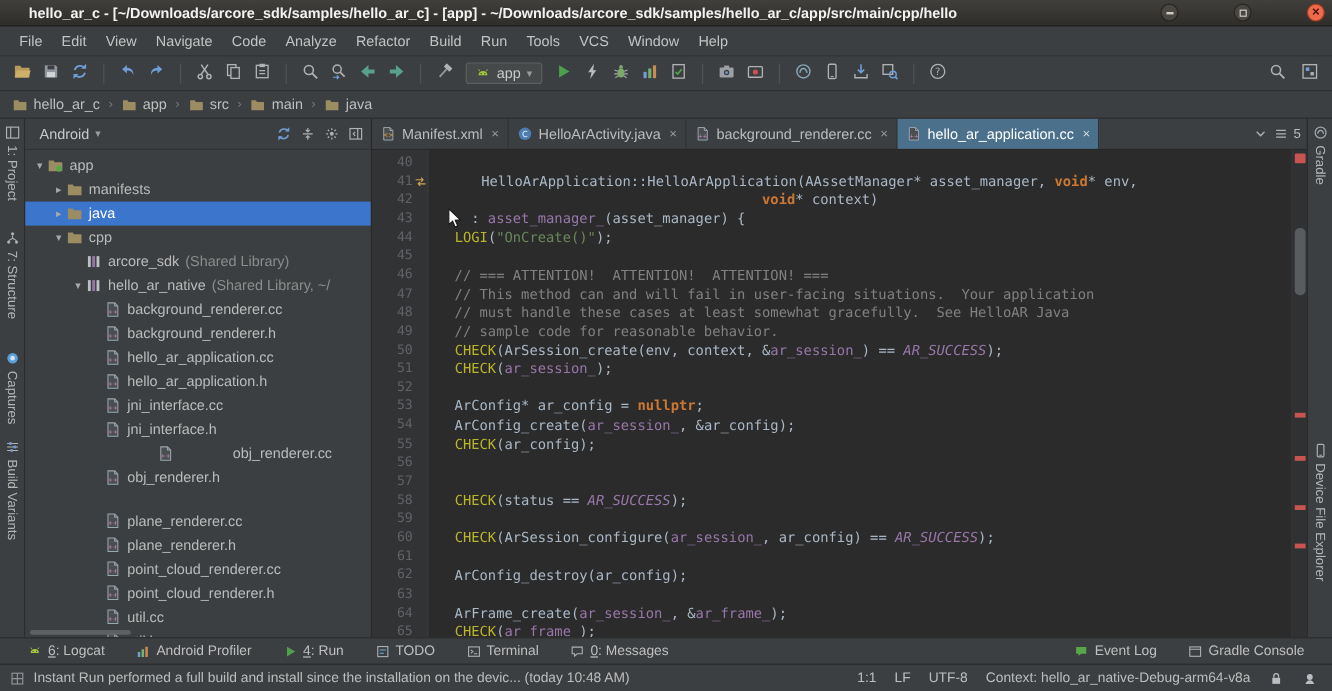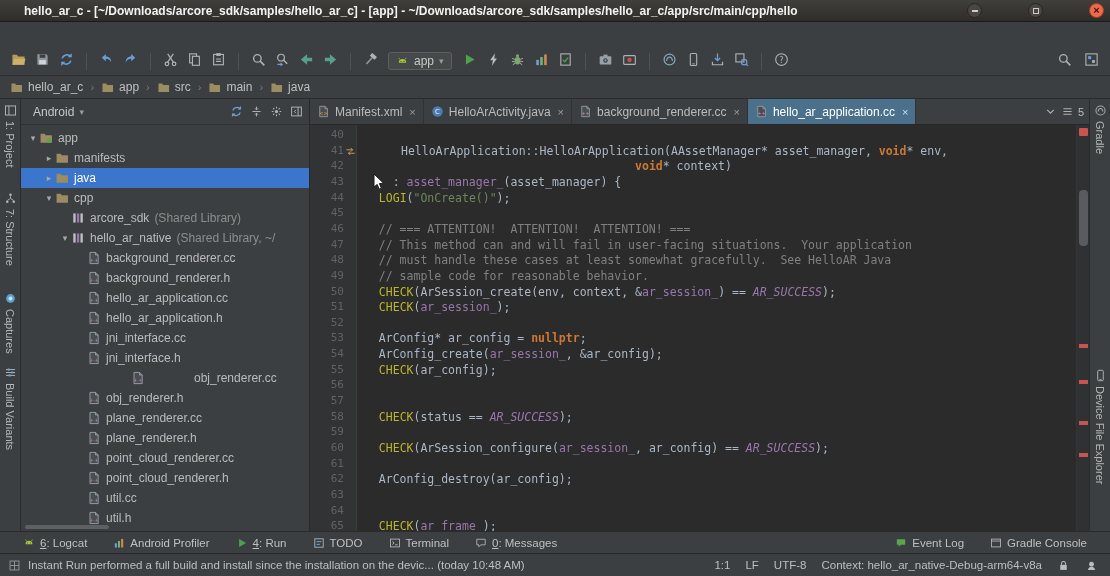--- a/index.html
+++ b/index.html
@@ -107,20 +107,35 @@
         <span class="glyph-min"></span>
       </div>
     <div class="win-btn win-max">
         <span class="glyph-max"></span>
       </div>
     <div class="win-btn win-close">
         <span>×</span>
       </div>
   </div>
 
+  <div class="menubar" id="menubar">
+      <span class="menu-item">File</span>
+      <span class="menu-item">Edit</span>
+      <span class="menu-item">View</span>
+      <span class="menu-item">Navigate</span>
+      <span class="menu-item">Code</span>
+      <span class="menu-item">Analyze</span>
+      <span class="menu-item">Refactor</span>
+      <span class="menu-item">Build</span>
+      <span class="menu-item">Run</span>
+      <span class="menu-item">Tools</span>
+      <span class="menu-item">VCS</span>
+      <span class="menu-item">Window</span>
+      <span class="menu-item">Help</span>
+    </div>
 
   <div class="toolbar">
     <div class="tb-left" id="toolbarLeft">
         <span class="tb-btn"><span class="icon">
             <svg width="15" height="15" viewBox="0 0 16 16" xmlns="http://www.w3.org/2000/svg">
               <path d="M1.5 3h4.8l1.2 1.7h7V13.5h-13z" fill="#b89a5a"></path>
               <path d="M1.5 13.5 3.4 7.2h12.1l-2 6.3z" fill="#cdb06a"></path>
             </svg>
           </span></span>
         <span class="tb-btn"><span class="icon">
@@ -581,21 +596,21 @@
             <span class="arrow"></span>
             <span class="icon">
               <svg width="14" height="14" viewBox="0 0 16 16" xmlns="http://www.w3.org/2000/svg">
                 <path d="M3.4 1.6H9.8l3 3v9.8H3.4z" fill="#4b4e50" stroke="#9aa5ae" stroke-width="1"></path>
                 <path d="M9.8 1.6v3h3" fill="none" stroke="#9aa5ae" stroke-width="1"></path>
                 <text x="8" y="12.2" font-size="6" font-family="DejaVu Sans" fill="#c586c0" text-anchor="middle">++</text>
               </svg>
             </span>
             <span class="tree-label">obj_renderer.h</span>
           </div>
-          <div class="tree-row" style="padding-left: 54px;">
+          <div class="tree-row" style="padding-left: 54px; margin-top: 16px;">
             <span class="arrow"></span>
             <span class="icon">
               <svg width="14" height="14" viewBox="0 0 16 16" xmlns="http://www.w3.org/2000/svg">
                 <path d="M3.4 1.6H9.8l3 3v9.8H3.4z" fill="#4b4e50" stroke="#9aa5ae" stroke-width="1"></path>
                 <path d="M9.8 1.6v3h3" fill="none" stroke="#9aa5ae" stroke-width="1"></path>
                 <text x="8" y="12.2" font-size="6" font-family="DejaVu Sans" fill="#c586c0" text-anchor="middle">++</text>
               </svg>
             </span>
             <span class="tree-label">plane_renderer.cc</span>
           </div>
@@ -769,20 +784,21 @@
             <div class="code-line" style="top: 222.1px;"><span class="c-pl">  ArConfig_create(</span><span class="c-fd">ar_session_</span><span class="c-pl">, &amp;ar_config);</span></div>
             <div class="code-line" style="top: 206.45px;"><span class="c-pl">  ArConfig* ar_config = </span><span class="c-kw">nullptr</span><span class="c-pl">;</span></div>
             <div class="code-line" style="top: 237.75px;"><span class="c-pl">  </span><span class="c-mc">CHECK</span><span class="c-pl">(ar_config);</span></div>
             <div class="code-line" style="top: 253.4px;"></div>
             <div class="code-line" style="top: 284.7px;"><span class="c-pl">  </span><span class="c-mc">CHECK</span><span class="c-pl">(status == </span><span class="c-en">AR_SUCCESS</span><span class="c-pl">);</span></div>
             <div class="code-line" style="top: 300.35px;"></div>
             <div class="code-line" style="top: 316px;"><span class="c-pl">  </span><span class="c-mc">CHECK</span><span class="c-pl">(ArSession_configure(</span><span class="c-fd">ar_session_</span><span class="c-pl">, ar_config) == </span><span class="c-en">AR_SUCCESS</span><span class="c-pl">);</span></div>
             <div class="code-line" style="top: 331.65px;"></div>
             <div class="code-line" style="top: 347.3px;"><span class="c-pl">  ArConfig_destroy(ar_config);</span></div>
             <div class="code-line" style="top: 362.95px;"></div>
+            <div class="code-line" style="top: 378.6px;"><span class="c-pl">  ArFrame_create(</span><span class="c-fd">ar_session_</span><span class="c-pl">, &amp;</span><span class="c-fd">ar_frame_</span><span class="c-pl">);</span></div>
             <div class="code-line" style="top: 394.25px;"><span class="c-pl">  </span><span class="c-mc">CHECK</span><span class="c-pl">(</span><span class="c-fd">ar_frame_</span><span class="c-pl">);</span></div>
             <span class="mouse-cursor" style="left: 16px; top: 48px;"><svg width="12" height="18" viewBox="0 0 12 18">
                 <path d="M1 1v13l3.2-2.6 2 4.8 2.2-1-2-4.6 4.2-.4z" fill="#ffffff" stroke="#1c1c1c" stroke-width="1"></path>
               </svg></span>
           </div>
         <div class="stripe" id="stripe">
             <div class="stripe-top"></div>
             <div class="stripe-thumb" style="top: 64.8px; height: 56.7px;"></div>
             <div class="stripe-mark" style="top: 218.7px;"></div>
             <div class="stripe-mark" style="top: 255.15px;"></div>

